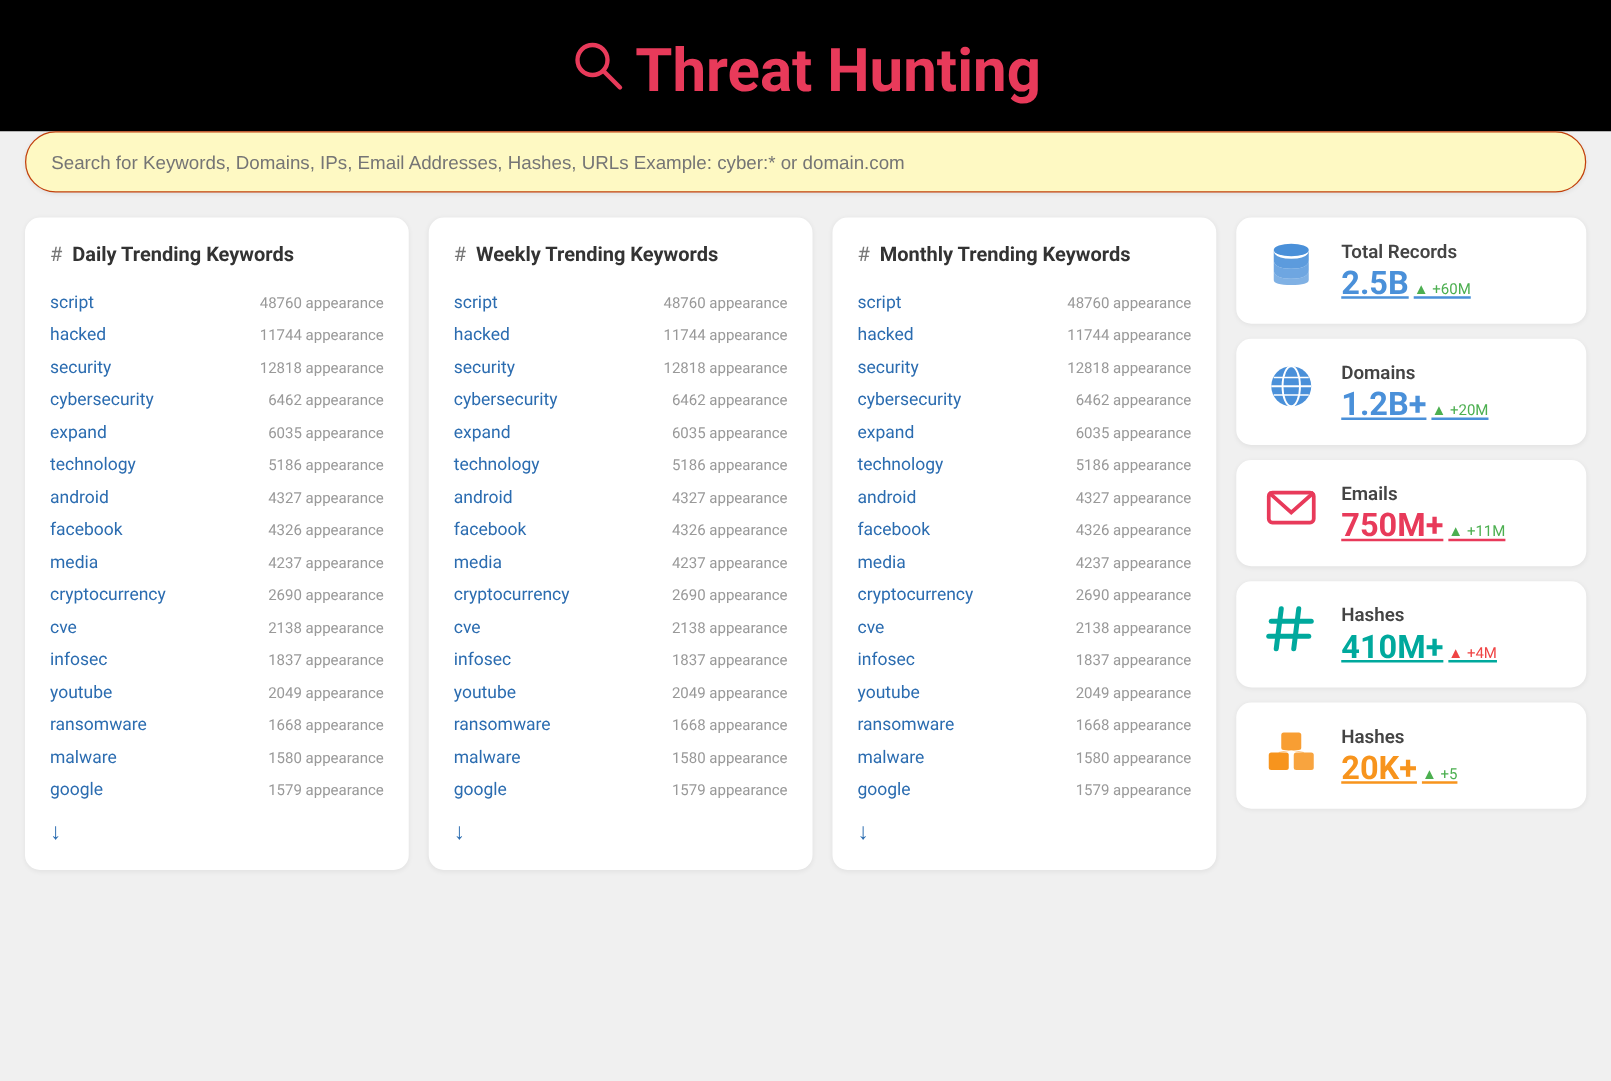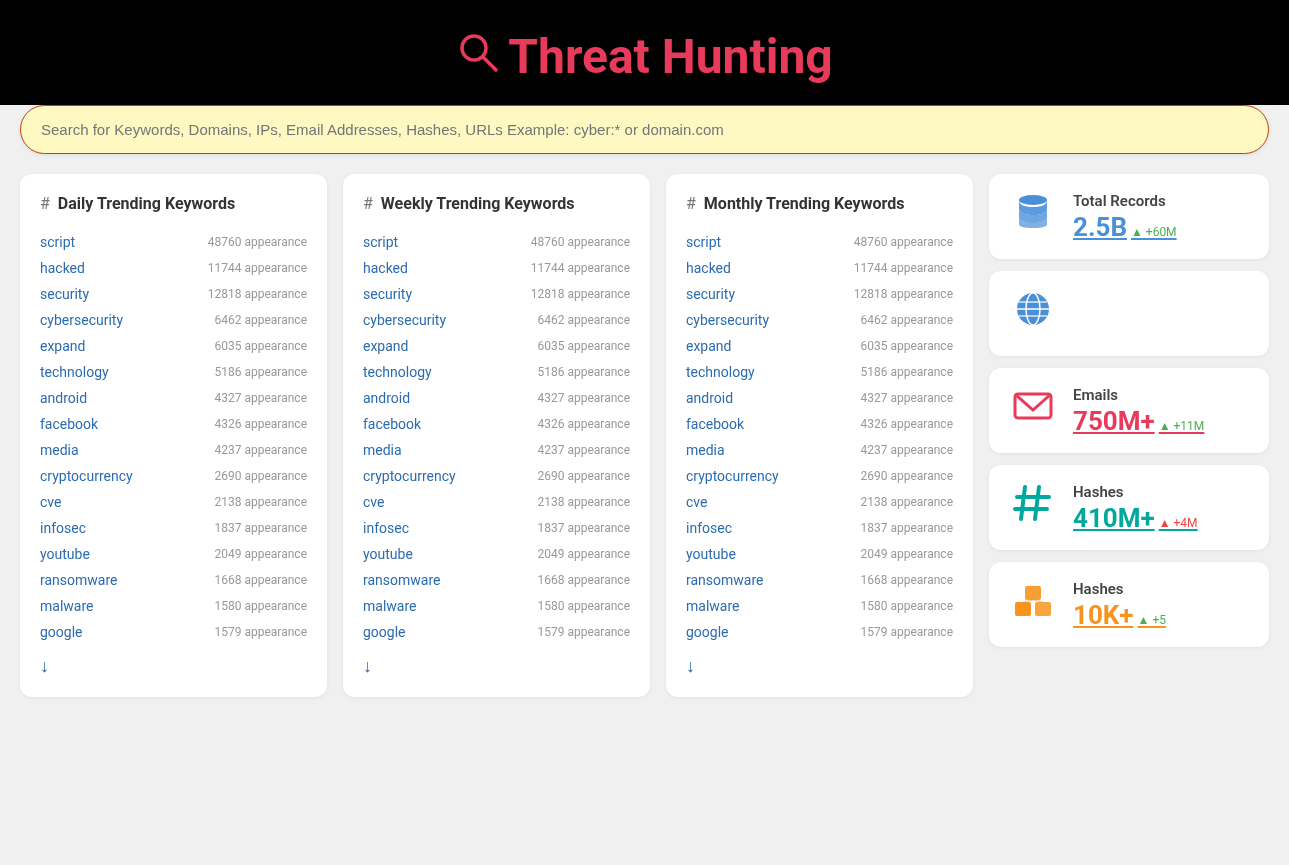--- a/index.html
+++ b/index.html
@@ -368,20 +368,24 @@
         </div>
       </div>
       <div class="stat-card">
         <div class="stat-icon"><svg width="44" height="44" viewBox="0 0 44 44" xmlns="http://www.w3.org/2000/svg">
         <circle cx="22" cy="22" r="16" fill="#4a90d9"></circle>
         <ellipse cx="22" cy="22" rx="7" ry="16" fill="none" stroke="white" stroke-width="1.5"></ellipse>
         <line x1="6" y1="22" x2="38" y2="22" stroke="white" stroke-width="1.5"></line>
         <line x1="8" y1="15" x2="36" y2="15" stroke="white" stroke-width="1.2"></line>
         <line x1="8" y1="29" x2="36" y2="29" stroke="white" stroke-width="1.2"></line>
       </svg></div>
+        <div class="stat-info">
+          <div class="stat-label">Domains</div>
+          <div class="stat-value" style="color: rgb(74, 144, 217);"><span>1.2B+</span><span class="stat-delta" style="color: rgb(76, 175, 80); font-size: 12px;">▲ +20M</span></div>
+        </div>
       </div>
       <div class="stat-card">
         <div class="stat-icon"><svg width="44" height="44" viewBox="0 0 44 44" xmlns="http://www.w3.org/2000/svg">
         <rect x="4" y="10" width="36" height="24" rx="3" fill="none" stroke="#e83a5a" stroke-width="3"></rect>
         <polyline points="4,10 22,26 40,10" fill="none" stroke="#e83a5a" stroke-width="3"></polyline>
       </svg></div>
         <div class="stat-info">
           <div class="stat-label">Emails</div>
           <div class="stat-value" style="color: rgb(232, 58, 90);"><span>750M+</span><span class="stat-delta" style="color: rgb(76, 175, 80); font-size: 12px;">▲ +11M</span></div>
         </div>
@@ -401,17 +405,17 @@
       <div class="stat-card">
         <div class="stat-icon"><svg width="44" height="44" viewBox="0 0 44 44" xmlns="http://www.w3.org/2000/svg">
         <rect x="4" y="24" width="16" height="14" rx="2" fill="#f7941d"></rect>
         <rect x="24" y="24" width="16" height="14" rx="2" fill="#f7941d" opacity="0.85"></rect>
         <rect x="14" y="8" width="16" height="14" rx="2" fill="#f7941d" opacity="0.9"></rect>
         <line x1="12" y1="24" x2="22" y2="22" stroke="#f7941d" stroke-width="1" opacity="0.5"></line>
         <line x1="32" y1="24" x2="22" y2="22" stroke="#f7941d" stroke-width="1" opacity="0.5"></line>
       </svg></div>
         <div class="stat-info">
           <div class="stat-label">Hashes</div>
-          <div class="stat-value" style="color: rgb(247, 148, 29);"><span>10K+</span><span class="stat-delta" style="color: rgb(76, 175, 80); font-size: 12px;">▲ +5</span></div>
+          <div class="stat-value" style="color: rgb(247, 148, 29);"><span>20K+</span><span class="stat-delta" style="color: rgb(76, 175, 80); font-size: 12px;">▲ +5</span></div>
         </div>
       </div>
     </div>
 </div>
 
 </body></html>

